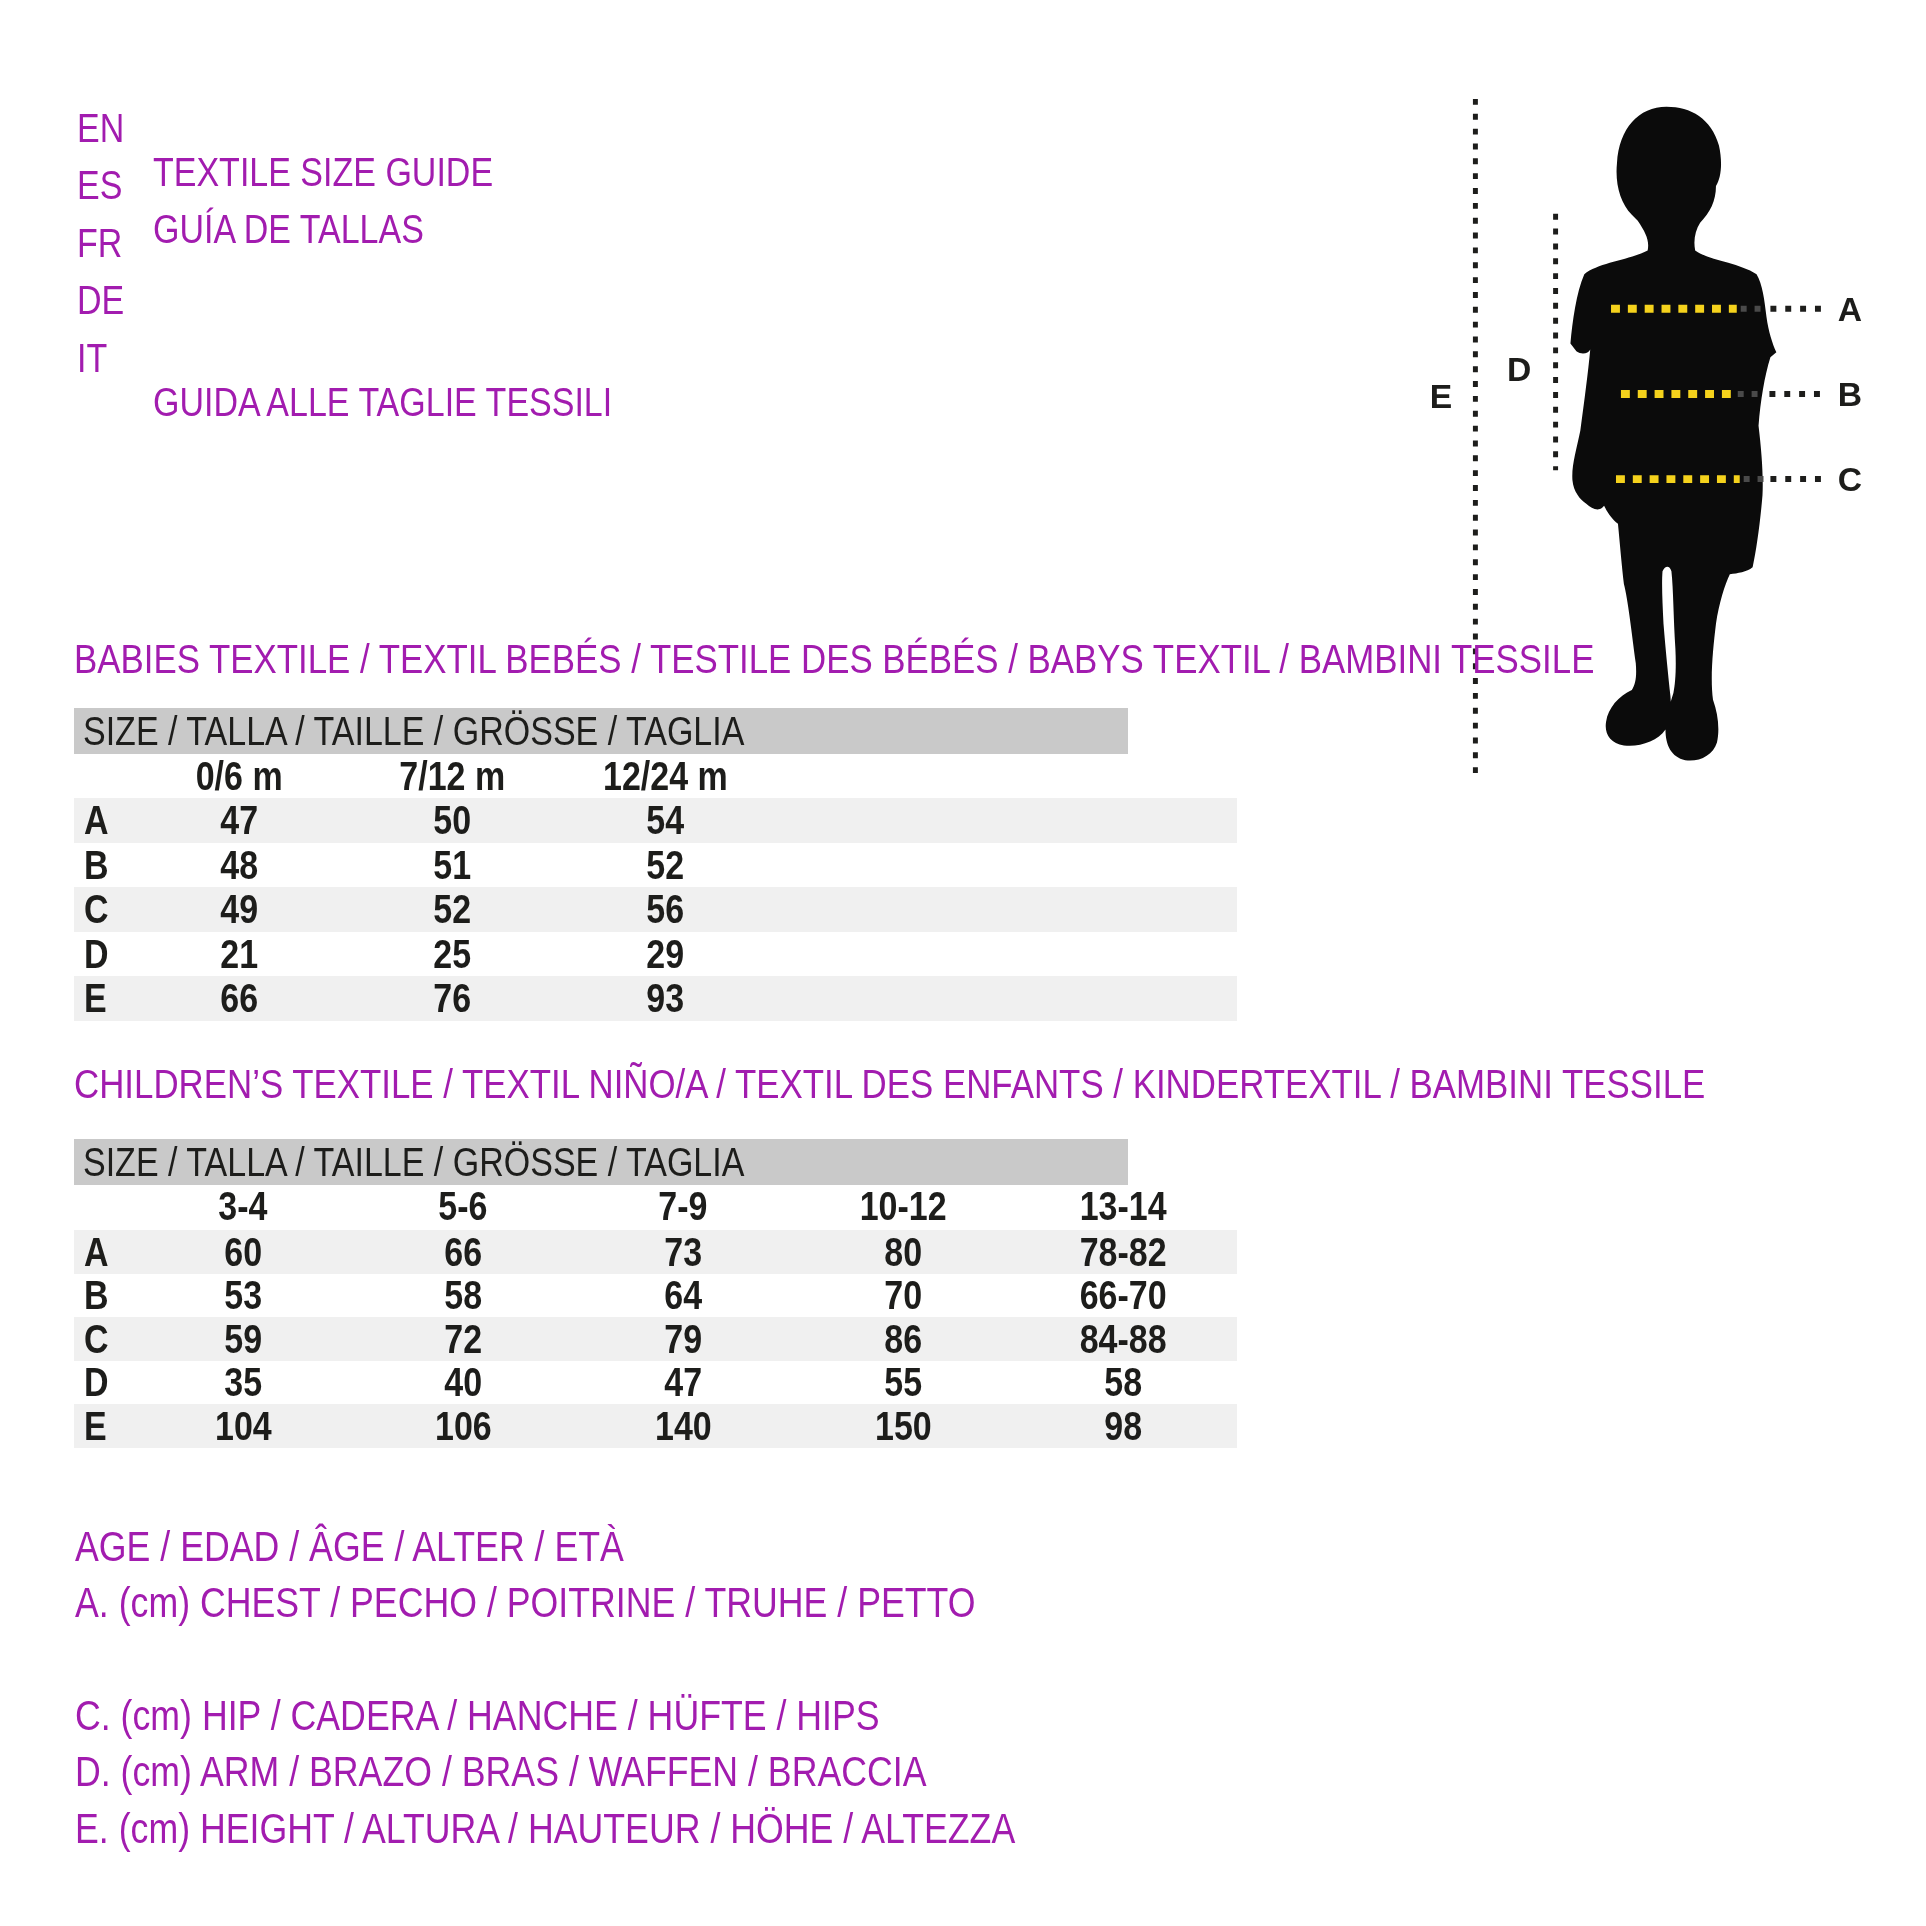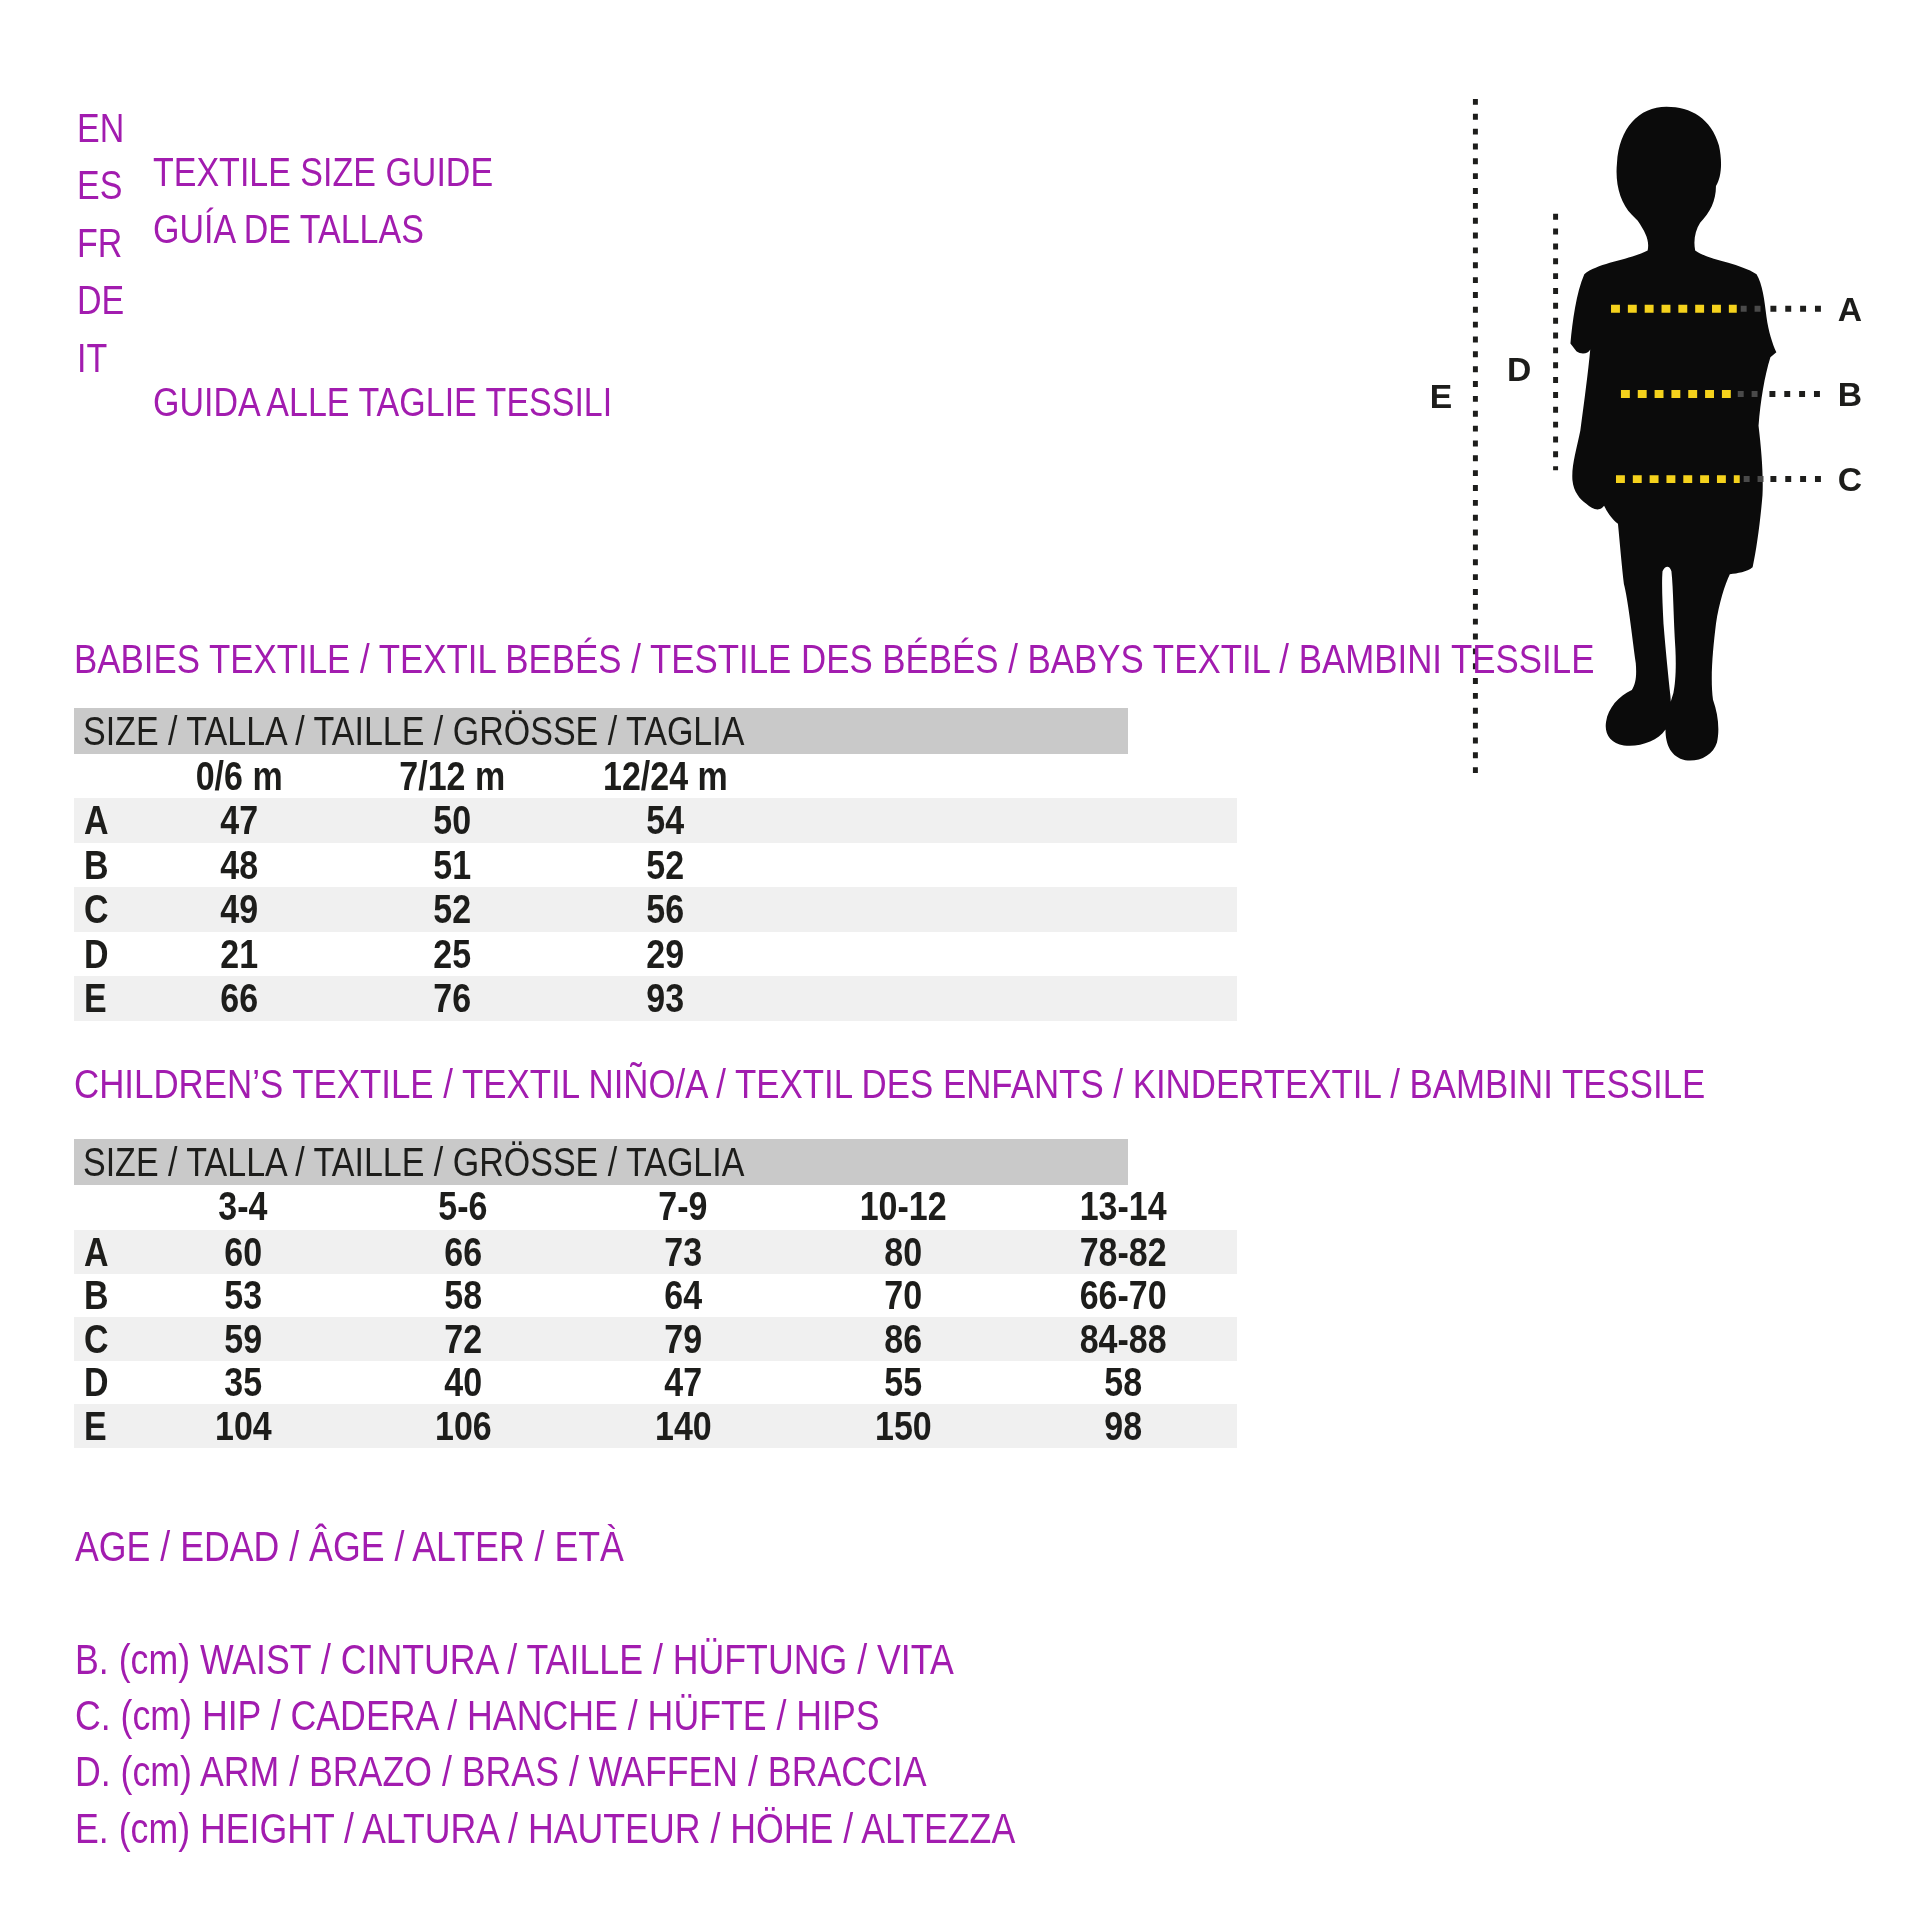--- a/index.html
+++ b/index.html
@@ -222,22 +222,22 @@
     <div class="cell"><span class="sq">106</span></div>
     <div class="cell"><span class="sq">140</span></div>
     <div class="cell"><span class="sq">150</span></div>
     <div class="cell"><span class="sq">98</span></div>
     <div class="cell"></div>
   </div>
 
   <div class="t legend-line" style="top:1523px;">
     <span class="sl">AGE / EDAD / ÂGE / ALTER / ETÀ</span>
   </div>
-  <div class="t legend-line" style="top:1636px;">
-    <span class="sl">B. (cm) WAIST / CINTURA / TAILLE / HÜFTUNG / VITA</span>
+  <div class="t legend-line" style="top:1579px;">
+    <span class="sl">A. (cm) CHEST / PECHO / POITRINE / TRUHE / PETTO</span>
   </div>
   <div class="t legend-line" style="top:1692px;">
     <span class="sl">C. (cm) HIP / CADERA / HANCHE / HÜFTE / HIPS</span>
   </div>
   <div class="t legend-line" style="top:1748px;">
     <span class="sl">D. (cm) ARM / BRAZO / BRAS / WAFFEN / BRACCIA</span>
   </div>
   <div class="t legend-line" style="top:1805px;">
     <span class="sl">E. (cm) HEIGHT / ALTURA / HAUTEUR / HÖHE / ALTEZZA</span>
   </div>

